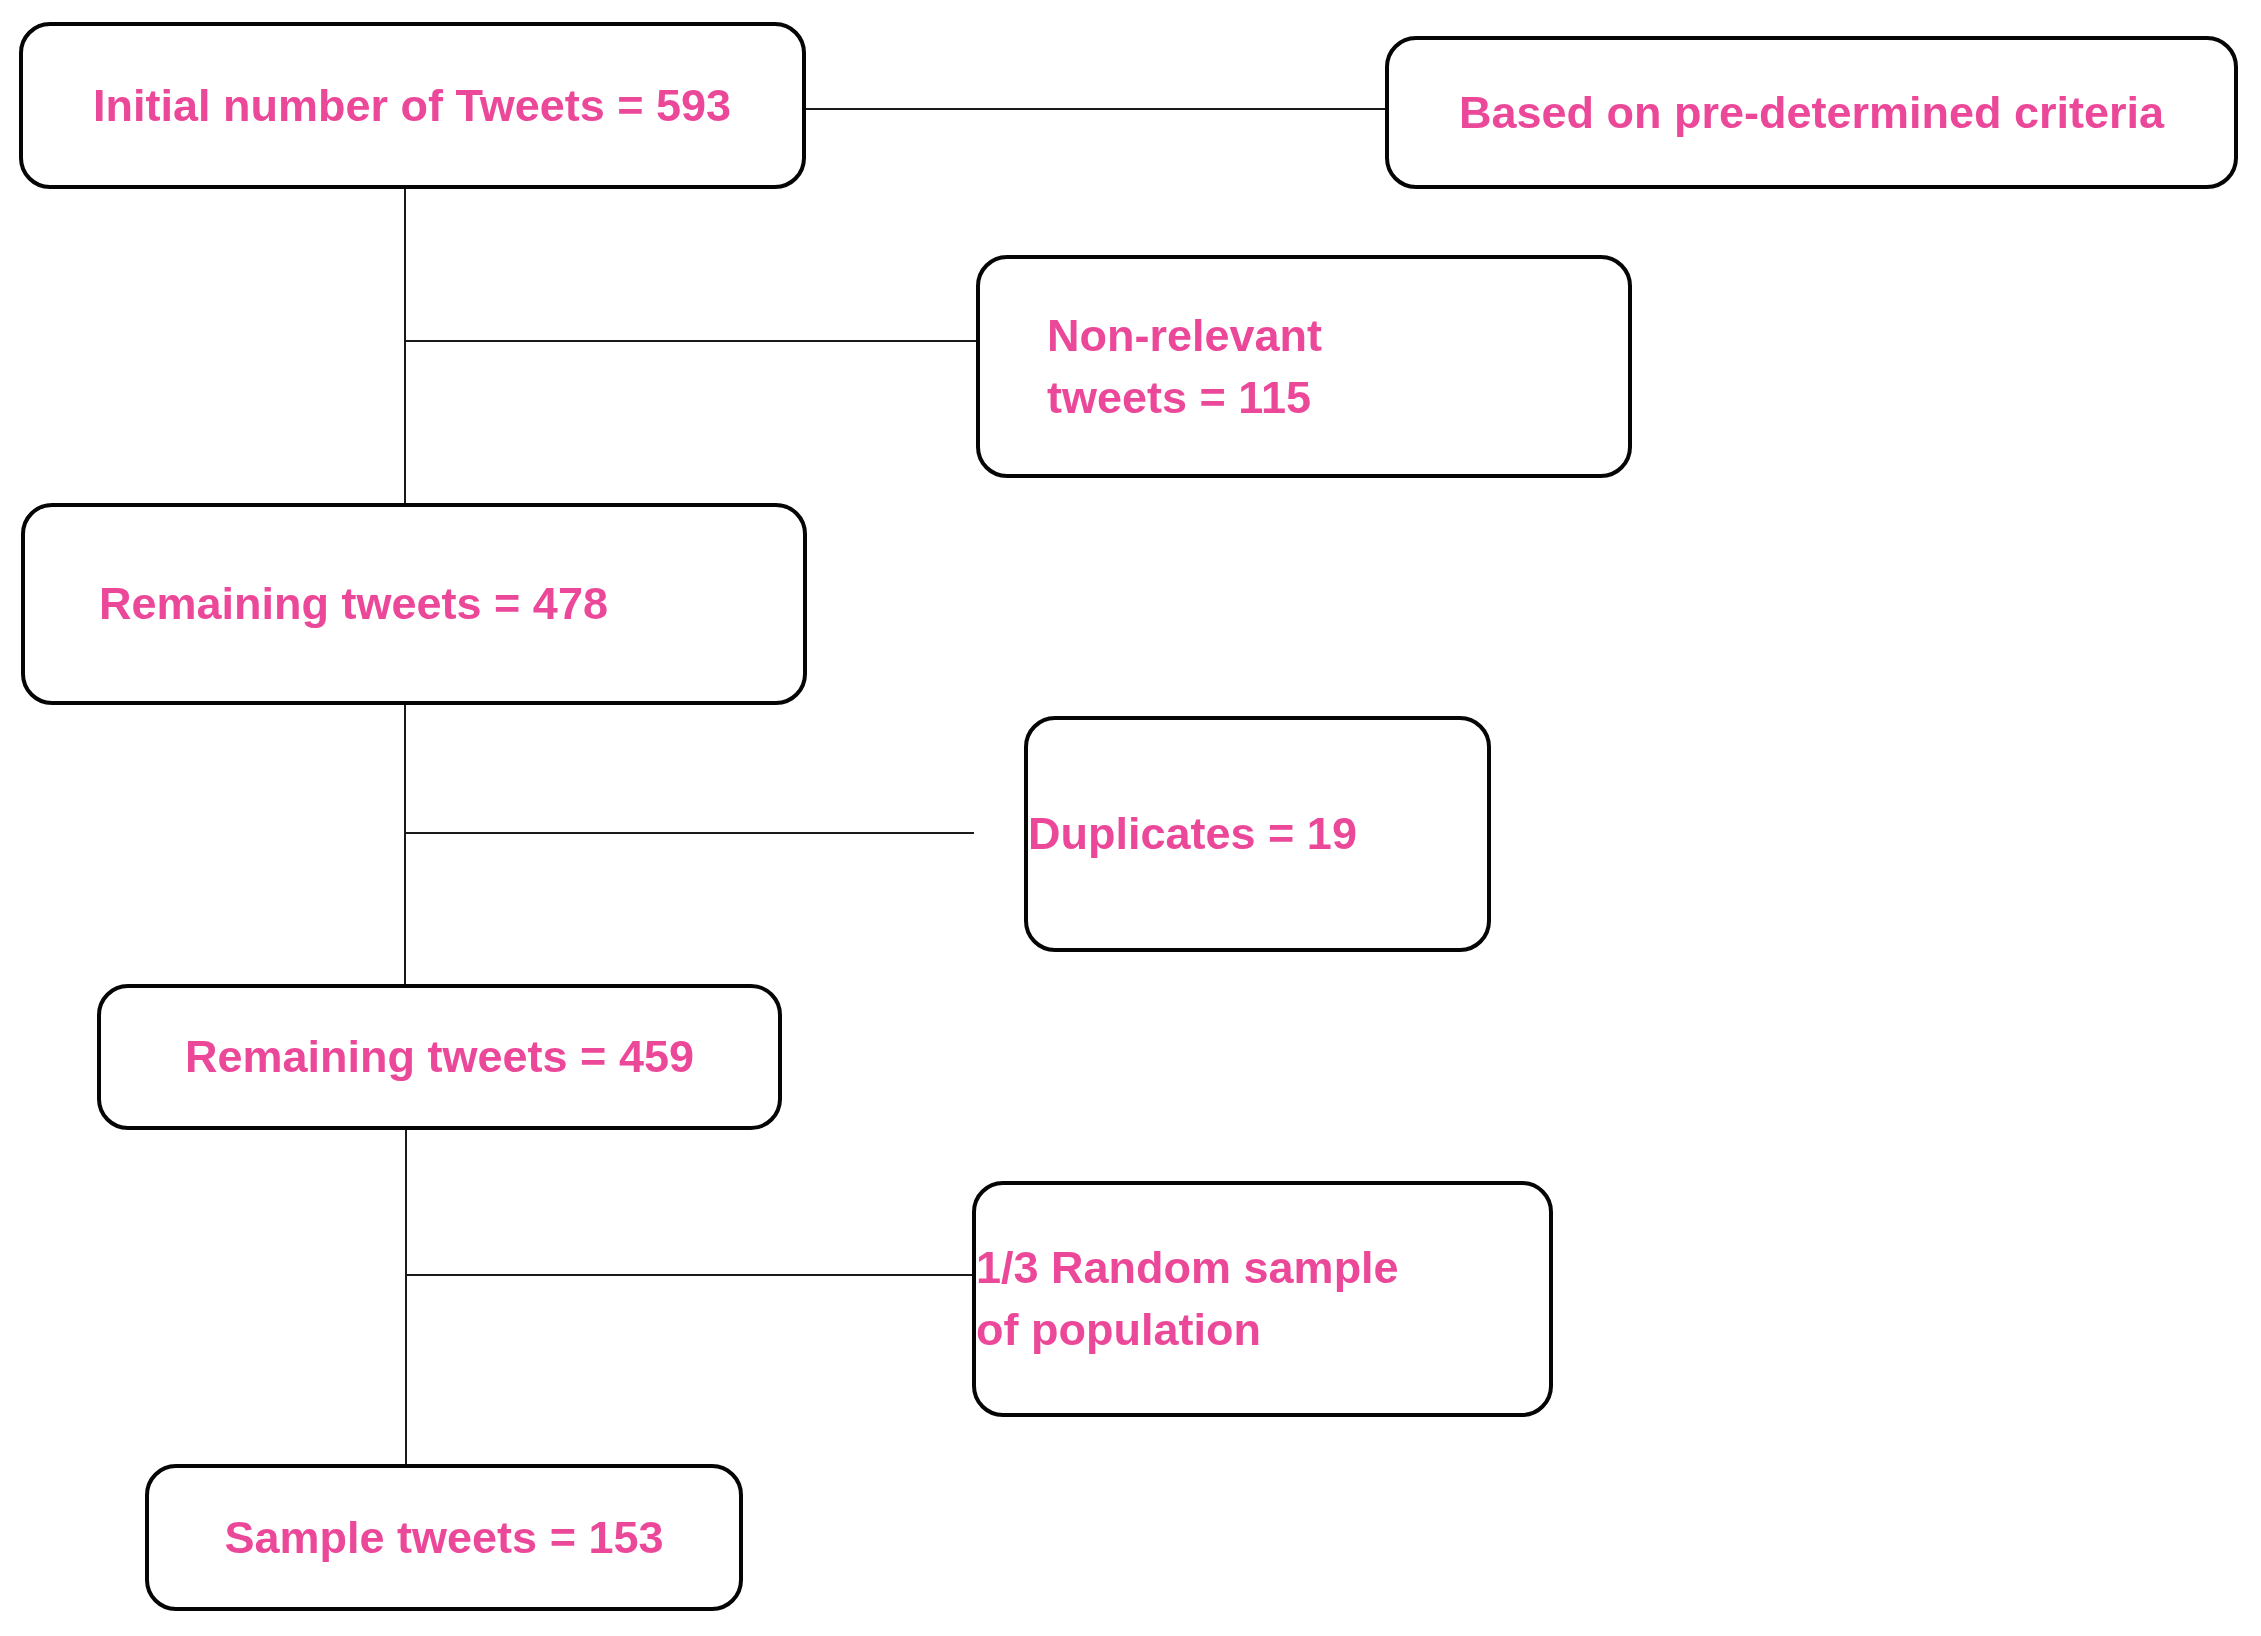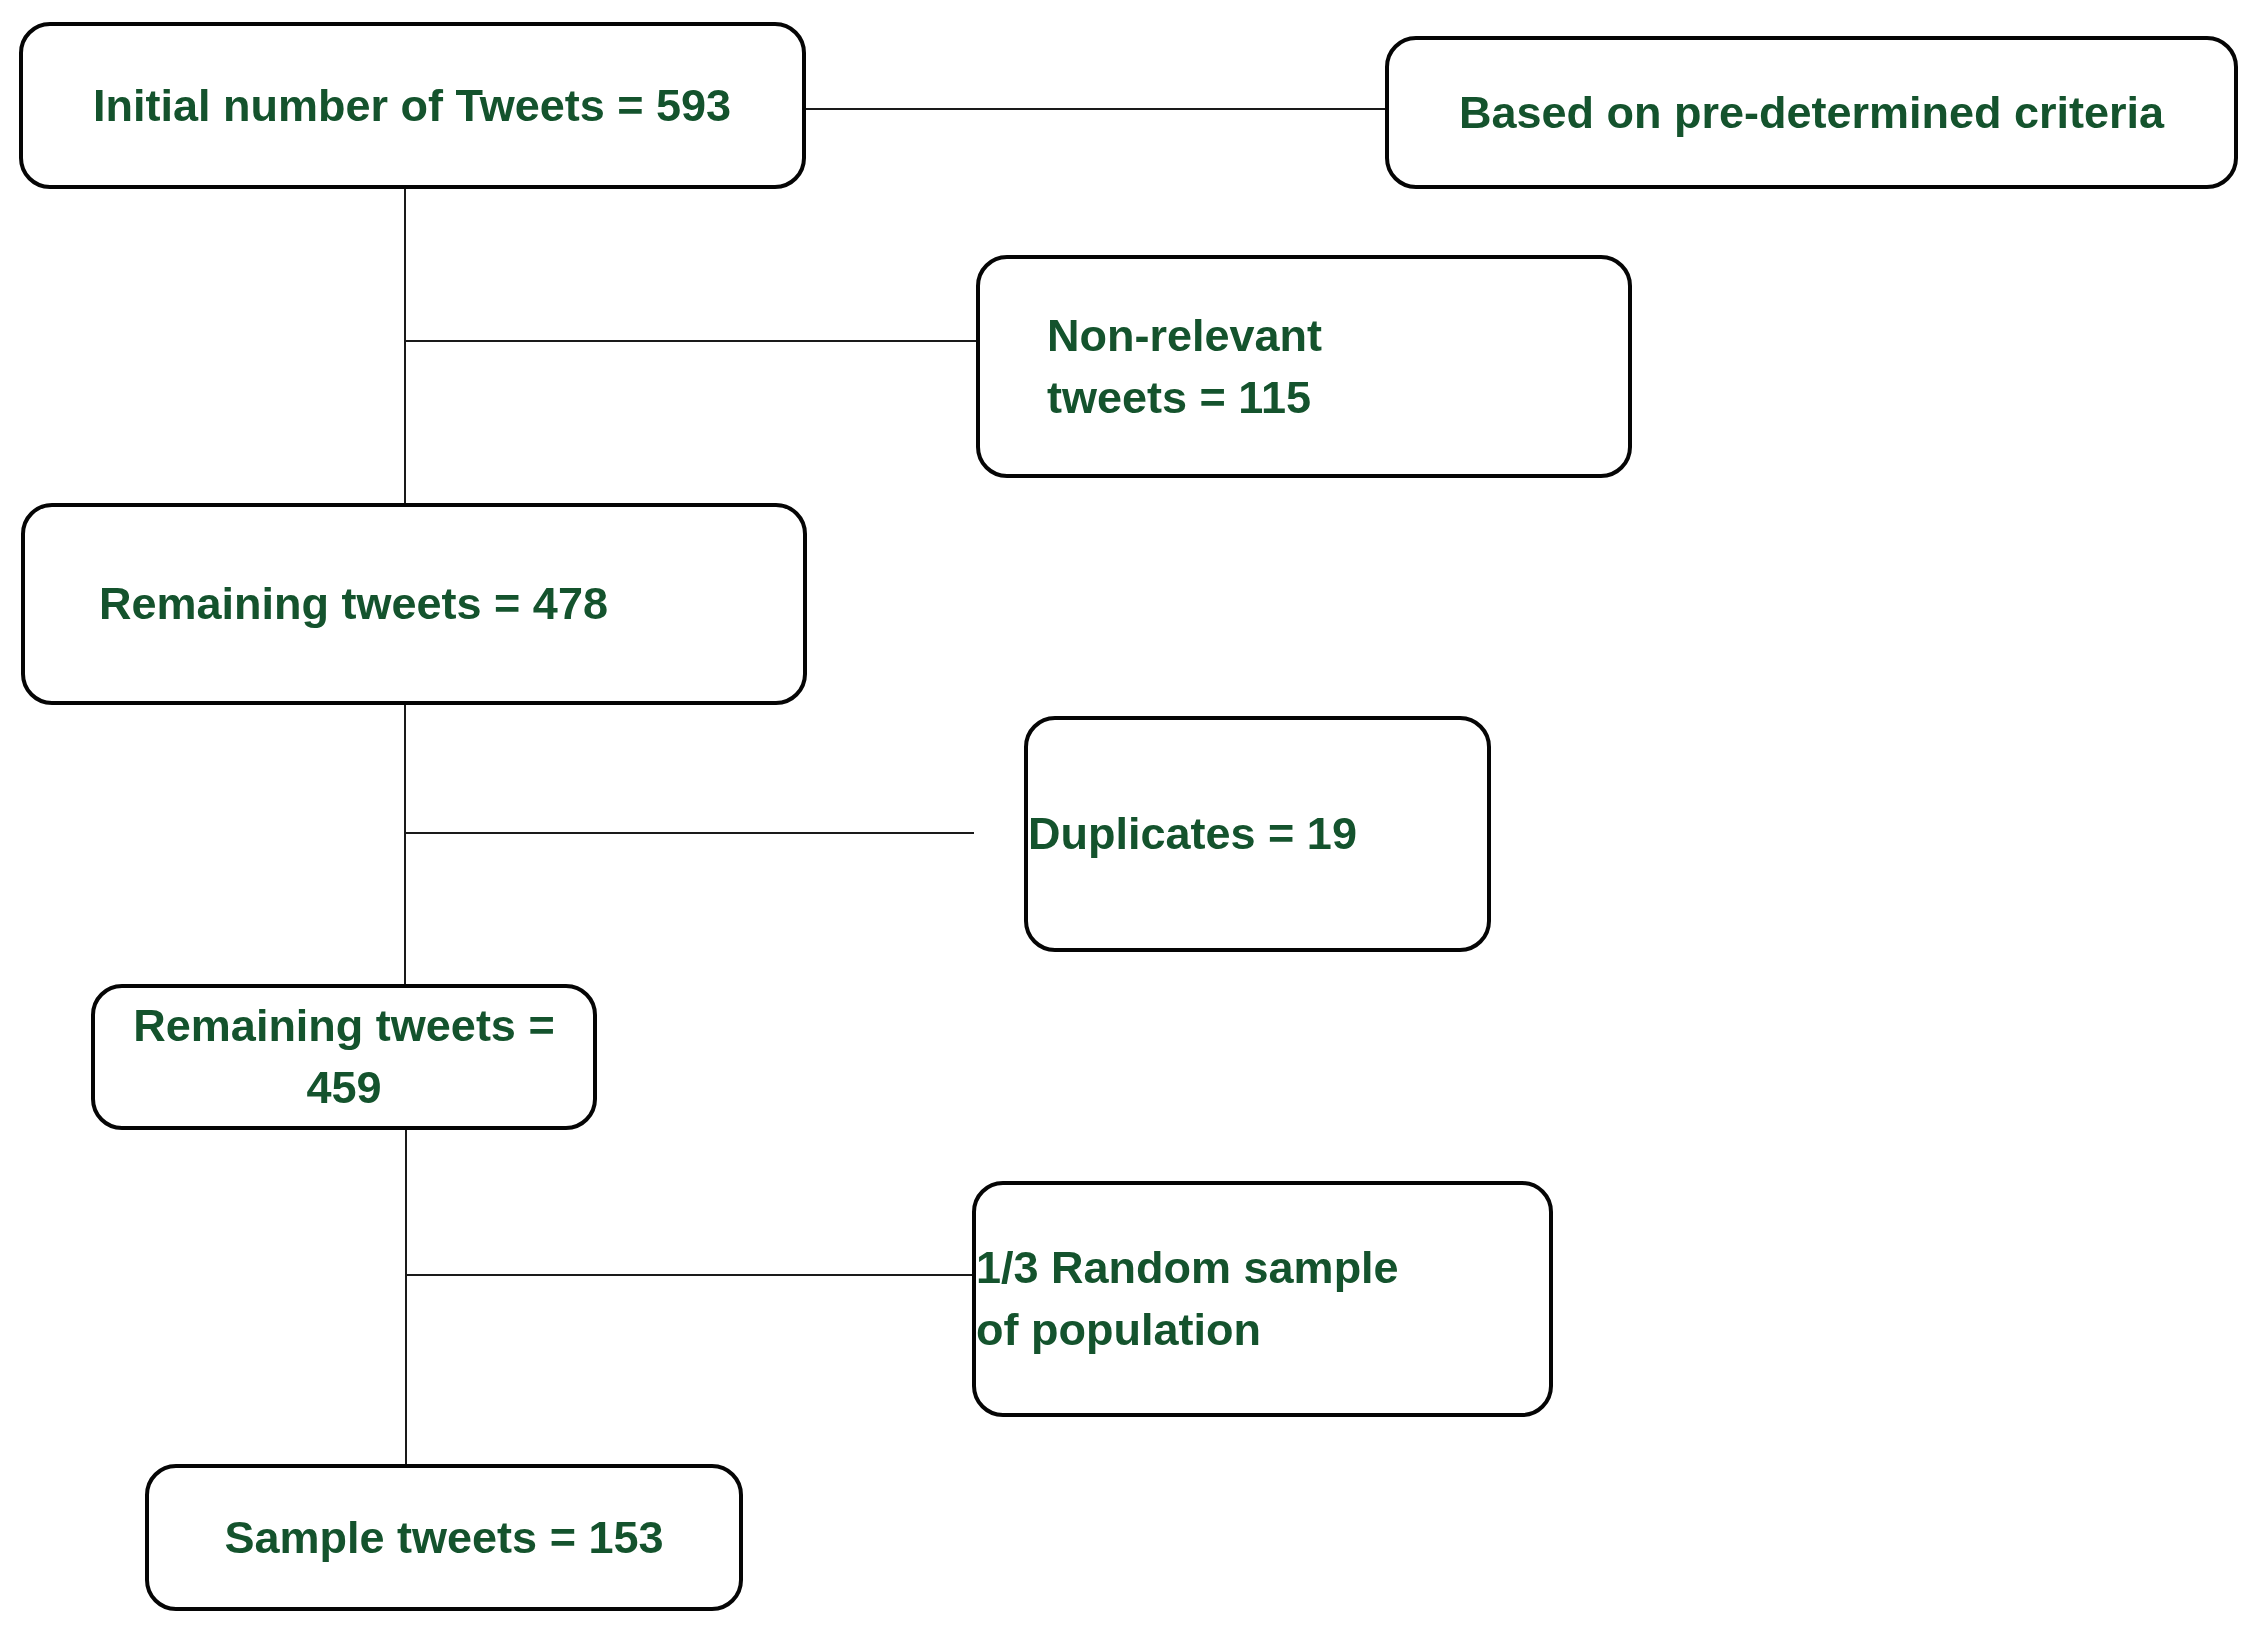--- a/index.html
+++ b/index.html
@@ -6,21 +6,21 @@
     margin: 0;
     padding: 0;
     background: #ffffff;
   }
   .stage {
     position: relative;
     width: 2261px;
     height: 1637px;
     background: #ffffff;
     font-family: "Liberation Sans", "DejaVu Sans", sans-serif;
-    color: #14532d;
+    color: #ec4899;
     overflow: hidden;
   }
   .node {
     position: absolute;
     box-sizing: border-box;
     background: #ffffff;
     border: 4.5px solid #050505;
     border-radius: 31px;
     display: flex;
     align-items: center;
@@ -37,21 +37,21 @@
     background: #1a1a1a;
     z-index: 1;
   }
 
   
   #n-initial        { left: 18.6px;   top: 22px;   width: 787px; height: 167px; }
   #n-criteria       { left: 1385px; top: 24px;   width: 853px; height: 153px; margin-top: 12px; }
   #n-non-relevant   { left: 976px; top: 255px;  width: 656px;  height: 223px; padding-left: 67px; }
   #n-remaining-478  { left: 21px;   top: 503px;  width: 786px; height: 202px; padding-left: 74px; }
   #n-duplicates     { left: 1024px; top: 716px;  width: 467px;  height: 236px; }
-  #n-remaining-459  { left: 91px;  top: 984px; width: 506px;  height: 146px; }
+  #n-remaining-459  { left: 97px;  top: 984px; width: 685px;  height: 146px; }
   #n-random-sample  { left: 972px; top: 1181px; width: 581px;  height: 236px; }
   #n-sample         { left: 145px;  top: 1464px; width: 598px;  height: 147px; }
 
   
   #e-initial-criteria    { left: 804px; top: 108px;  width: 582px; height: 2.2px; }
   #e-initial-remaining   { left: 404px;  top: 188px;  width: 2.2px;   height: 317px; }
   #e-branch-non-relevant { left: 404px;  top: 340px;  width: 573px; height: 2.2px; }
   #e-478-459             { left: 404px;  top: 670px;  width: 2.2px;   height: 316px; }
   #e-branch-duplicates   { left: 404px;  top: 832px; width: 570px; height: 2.2px; }
   #e-459-sample          { left: 405px;  top: 1128px; width: 2.2px;   height: 338px; }

